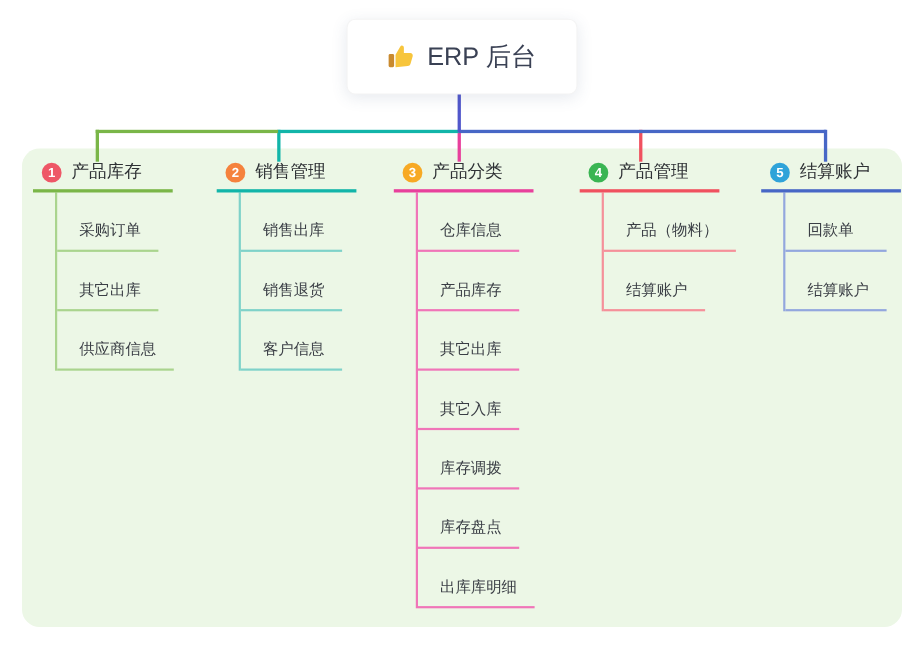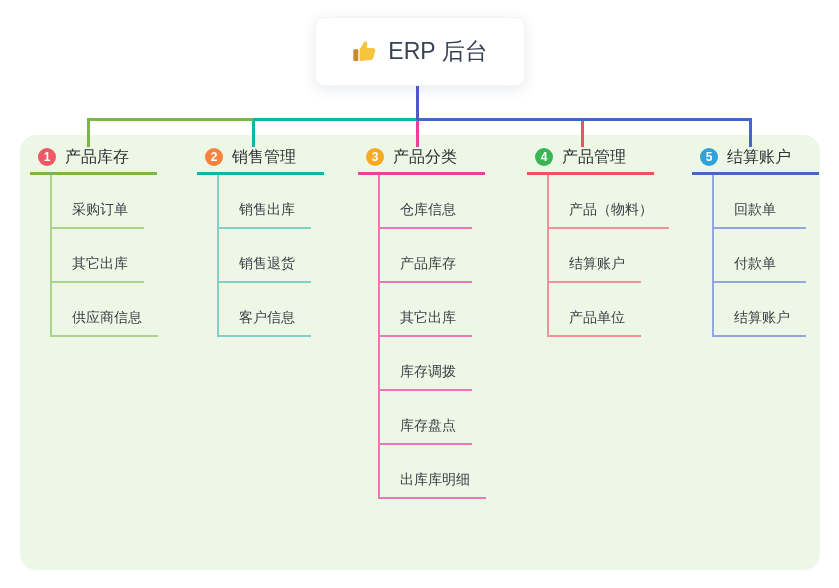--- a/index.html
+++ b/index.html
@@ -88,34 +88,33 @@
           <li>销售退货</li>
           <li>客户信息</li>
         </ul></div>
       <div class="branch" style="left: 358px; --main: #e8409c; --light: #f075b8; --badge: #f7a924;"><div class="branch-title">
           <span class="badge">3</span>
           <span>产品分类</span>
         </div><ul class="children">
           <li>仓库信息</li>
           <li>产品库存</li>
           <li>其它出库</li>
+          <li>其它入库</li>
           <li>库存调拨</li>
           <li>库存盘点</li>
           <li>出库库明细</li>
         </ul></div>
       <div class="branch" style="left: 527px; --main: #f0515f; --light: #f5909a; --badge: #3ab553;"><div class="branch-title">
           <span class="badge">4</span>
           <span>产品管理</span>
         </div><ul class="children">
           <li>产品（物料）</li>
           <li>结算账户</li>
-          <li>产品单位</li>
         </ul></div>
       <div class="branch" style="left: 692px; --main: #4767c6; --light: #93a7de; --badge: #2fa3d9;"><div class="branch-title">
           <span class="badge">5</span>
           <span>结算账户</span>
         </div><ul class="children">
           <li>回款单</li>
-          <li>付款单</li>
           <li>结算账户</li>
         </ul></div>
     </div>
 </div>
 
 </body></html>

